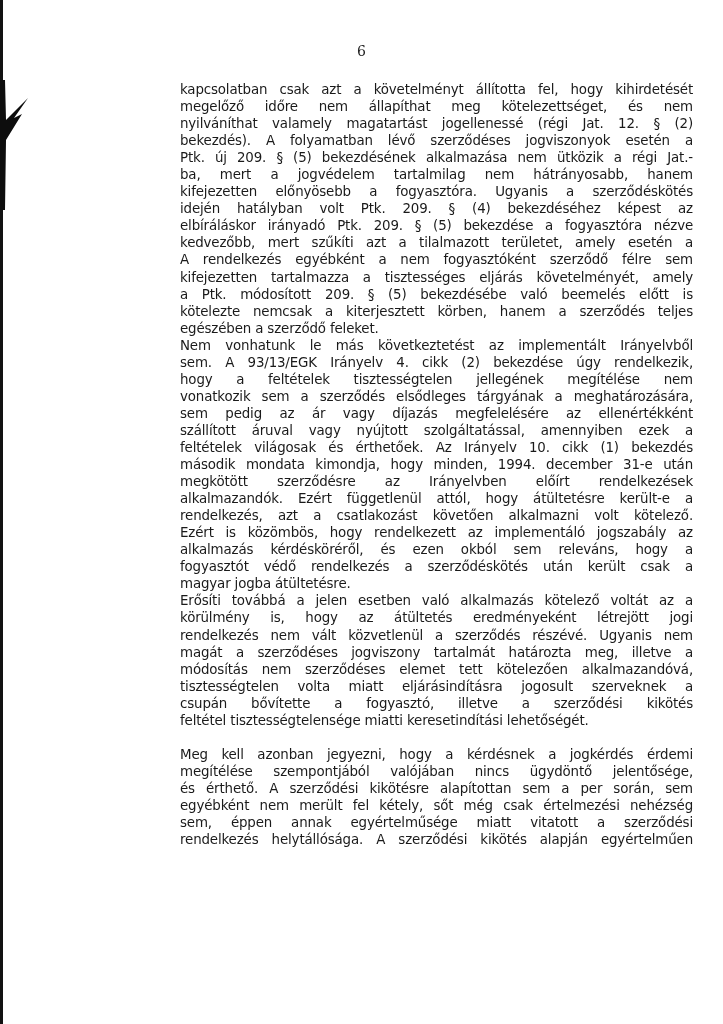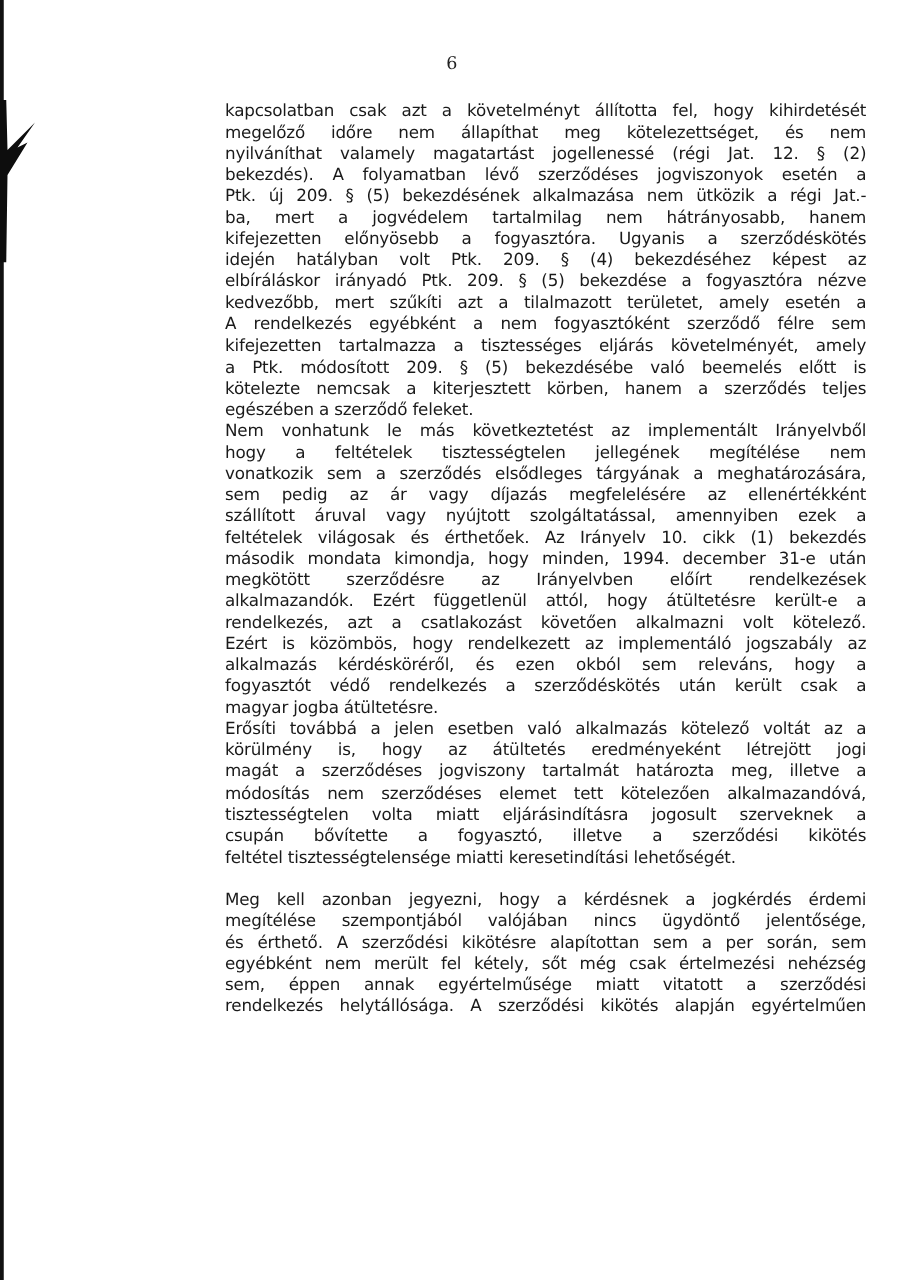--- a/index.html
+++ b/index.html
@@ -89,37 +89,39 @@
     </div>
     <div class="paragraph">
       <span class="line">A rendelkezés egyébként a nem fogyasztóként szerződő félre sem</span>
       <span class="line">kifejezetten tartalmazza a tisztességes eljárás követelményét, amely</span>
       <span class="line">a Ptk. módosított 209. § (5) bekezdésébe való beemelés előtt is</span>
       <span class="line">kötelezte nemcsak a kiterjesztett körben, hanem a szerződés teljes</span>
       <span class="line last">egészében a szerződő feleket.</span>
     </div>
     <div class="paragraph">
       <span class="line">Nem vonhatunk le más következtetést az implementált Irányelvből</span>
+      <span class="line">sem. A 93/13/EGK Irányelv 4. cikk (2) bekezdése úgy rendelkezik,</span>
       <span class="line">hogy a feltételek tisztességtelen jellegének megítélése nem</span>
       <span class="line">vonatkozik sem a szerződés elsődleges tárgyának a meghatározására,</span>
       <span class="line">sem pedig az ár vagy díjazás megfelelésére az ellenértékként</span>
       <span class="line">szállított áruval vagy nyújtott szolgáltatással, amennyiben ezek a</span>
       <span class="line">feltételek világosak és érthetőek.  Az Irányelv 10. cikk (1) bekezdés</span>
       <span class="line">második mondata kimondja, hogy minden, 1994. december 31-e után</span>
       <span class="line">megkötött szerződésre az Irányelvben előírt rendelkezések</span>
       <span class="line">alkalmazandók. Ezért függetlenül attól, hogy átültetésre került-e a</span>
       <span class="line">rendelkezés, azt a csatlakozást követően alkalmazni volt kötelező.</span>
       <span class="line">Ezért is közömbös, hogy rendelkezett az implementáló jogszabály az</span>
       <span class="line">alkalmazás kérdésköréről, és ezen okból sem releváns, hogy a</span>
       <span class="line">fogyasztót védő rendelkezés a szerződéskötés után került csak a</span>
       <span class="line last">magyar jogba átültetésre.</span>
     </div>
     <div class="paragraph">
       <span class="line">Erősíti továbbá a jelen esetben való alkalmazás kötelező voltát az a</span>
       <span class="line">körülmény is, hogy az átültetés eredményeként létrejött jogi</span>
+      <span class="line">rendelkezés nem vált közvetlenül a szerződés részévé. Ugyanis nem</span>
       <span class="line">magát a szerződéses jogviszony tartalmát határozta meg, illetve a</span>
       <span class="line">módosítás nem szerződéses elemet tett kötelezően alkalmazandóvá,</span>
       <span class="line">tisztességtelen volta miatt eljárásindításra jogosult szerveknek a</span>
       <span class="line">csupán bővítette a fogyasztó, illetve a szerződési kikötés</span>
       <span class="line last">feltétel tisztességtelensége miatti keresetindítási lehetőségét.</span>
     </div>
     <div class="para-gap"></div>
     <div class="paragraph">
       <span class="line">Meg kell azonban jegyezni, hogy a kérdésnek a jogkérdés érdemi</span>
       <span class="line">megítélése szempontjából valójában nincs ügydöntő jelentősége,</span>

